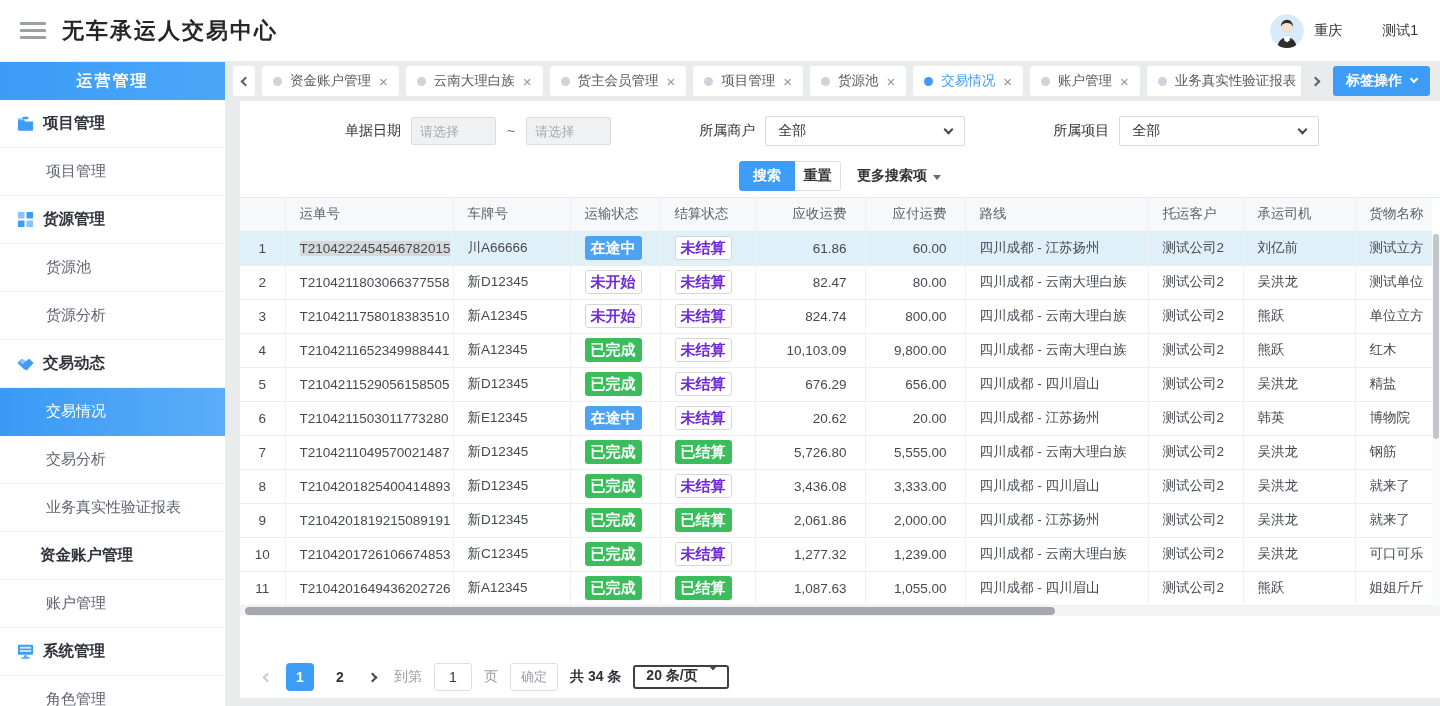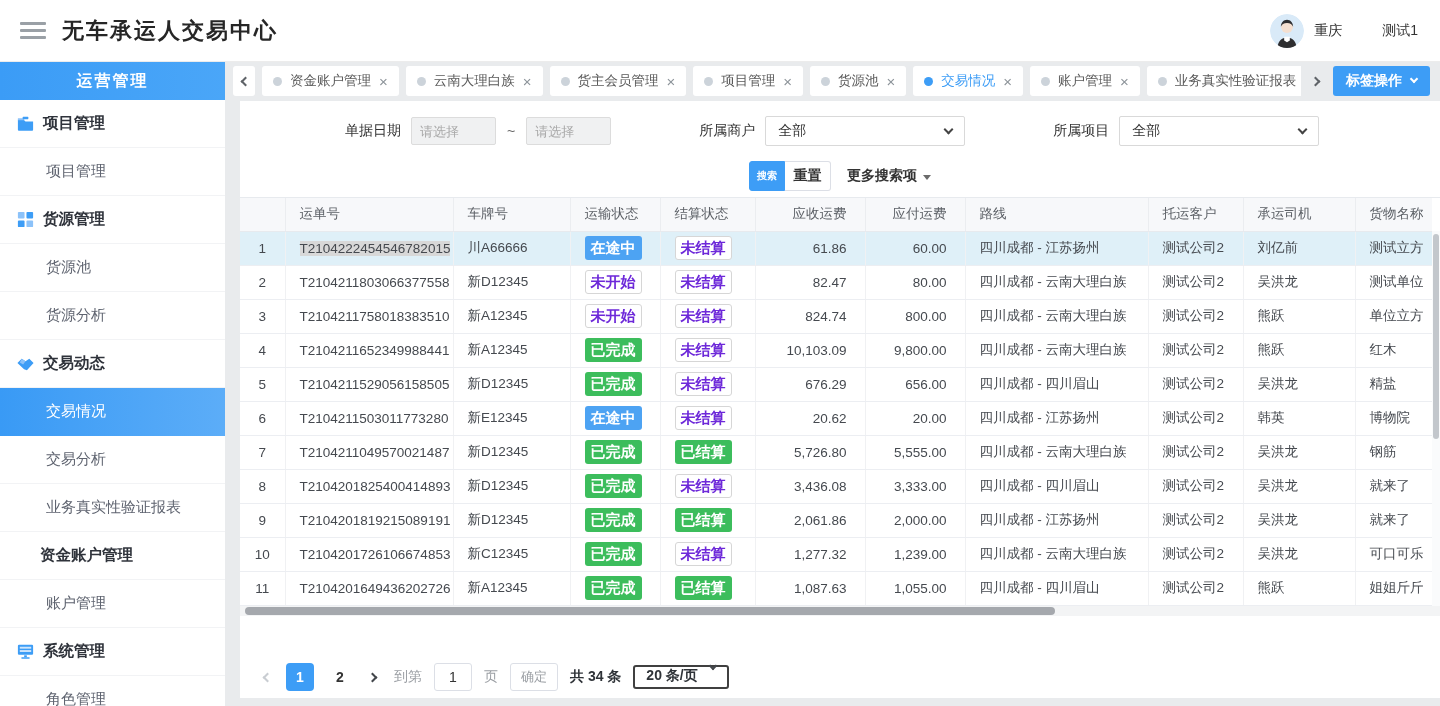--- a/index.html
+++ b/index.html
@@ -54,21 +54,21 @@
   .frow1 { display:flex; align-items:center; height:32px; padding-left:105px; font-size:14px; color:#333; }
   .flabel { margin-right:10px; }
   .dateinput { width:85px; height:28px; background:#f0f1f2; border:1px solid #dcdcdc; border-radius:2px; padding-left:8px; color:#a8a8a8; font-size:13px; font-family:inherit; }
   .dateinput::placeholder { color:#a8a8a8; }
   .tilde { margin:0 11px; color:#666; }
   .gap-merchant { margin-left:88px; }
   .gap-project { margin-left:88px; }
   .selectbox { width:200px; height:30px; border:1px solid #d9d9d9; border-radius:2px; display:flex; align-items:center; justify-content:space-between; padding:0 12px; font-size:14px; color:#333; background:#fff; cursor:pointer; }
   .selectbox .chev { border-color:#444; }
   .frow2 { display:flex; align-items:center; justify-content:center; height:42px; margin-top:8px; }
-  .btn-search { width:36px; height:30px; background:#3d9df6; color:#fff; border:1px solid #3d9df6; border-radius:3px 0 0 3px; font-size:10px; font-weight:700; cursor:pointer; font-family:inherit; }
+  .btn-search { width:56px; height:30px; background:#3d9df6; color:#fff; border:1px solid #3d9df6; border-radius:3px 0 0 3px; font-size:14px; font-weight:700; cursor:pointer; font-family:inherit; }
   .btn-reset { width:46px; height:30px; background:#fff; color:#333; border:1px solid #dcdfe6; border-left:none; border-radius:0 3px 3px 0; font-size:14px; font-weight:700; cursor:pointer; font-family:inherit; }
   .more { margin-left:16px; font-size:14px; color:#333; font-weight:600; display:flex; align-items:center; gap:6px; cursor:pointer; }
   .tri-down { width:0; height:0; border-left:4px solid transparent; border-right:4px solid transparent; border-top:5px solid #6b6b6b; margin-top:2px; }
 
   
   .table-wrap { position:relative; border-top:1px solid #e7eaee; flex:none; }
   table { border-collapse:collapse; table-layout:fixed; width:1192px; font-size:13.5px; }
   th { height:33px; background:#f7f8fa; color:#5c6066; font-weight:500; text-align:left; padding-left:14px; border-bottom:1px solid #e7eaee; border-right:1px solid #ebedf0; white-space:nowrap; overflow:hidden; }
   td { height:34px; border-bottom:1px solid #eceef2; border-right:1px solid #f0f1f3; color:#45494f; padding-left:14px; white-space:nowrap; overflow:hidden; background:#fff; }
   th:last-child, td:last-child { border-right:none; }

